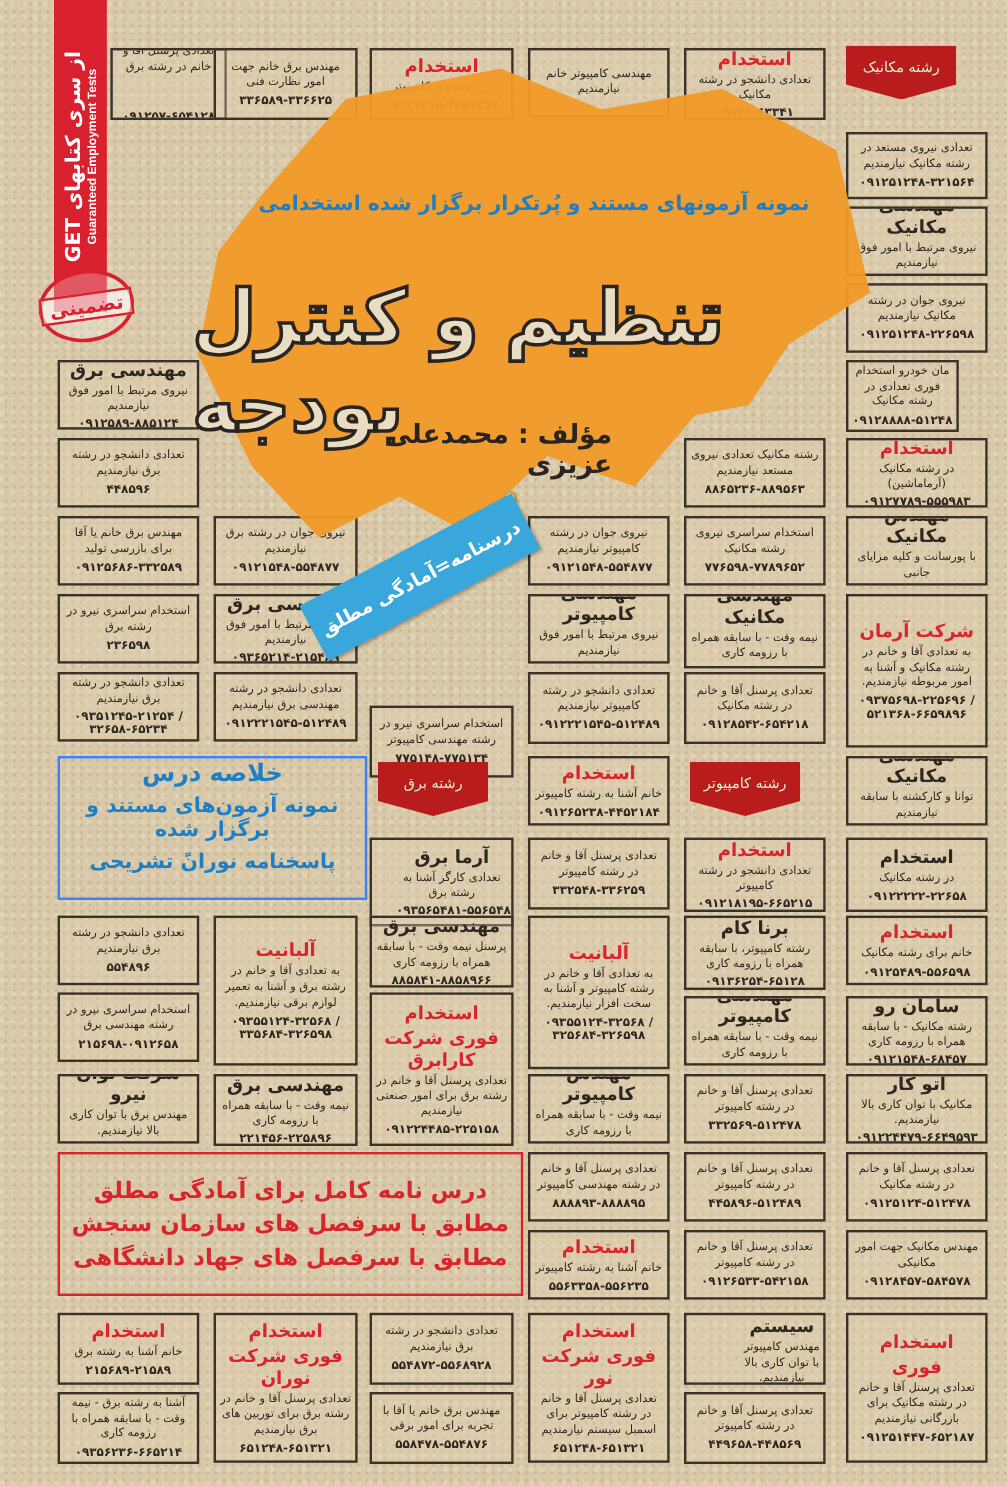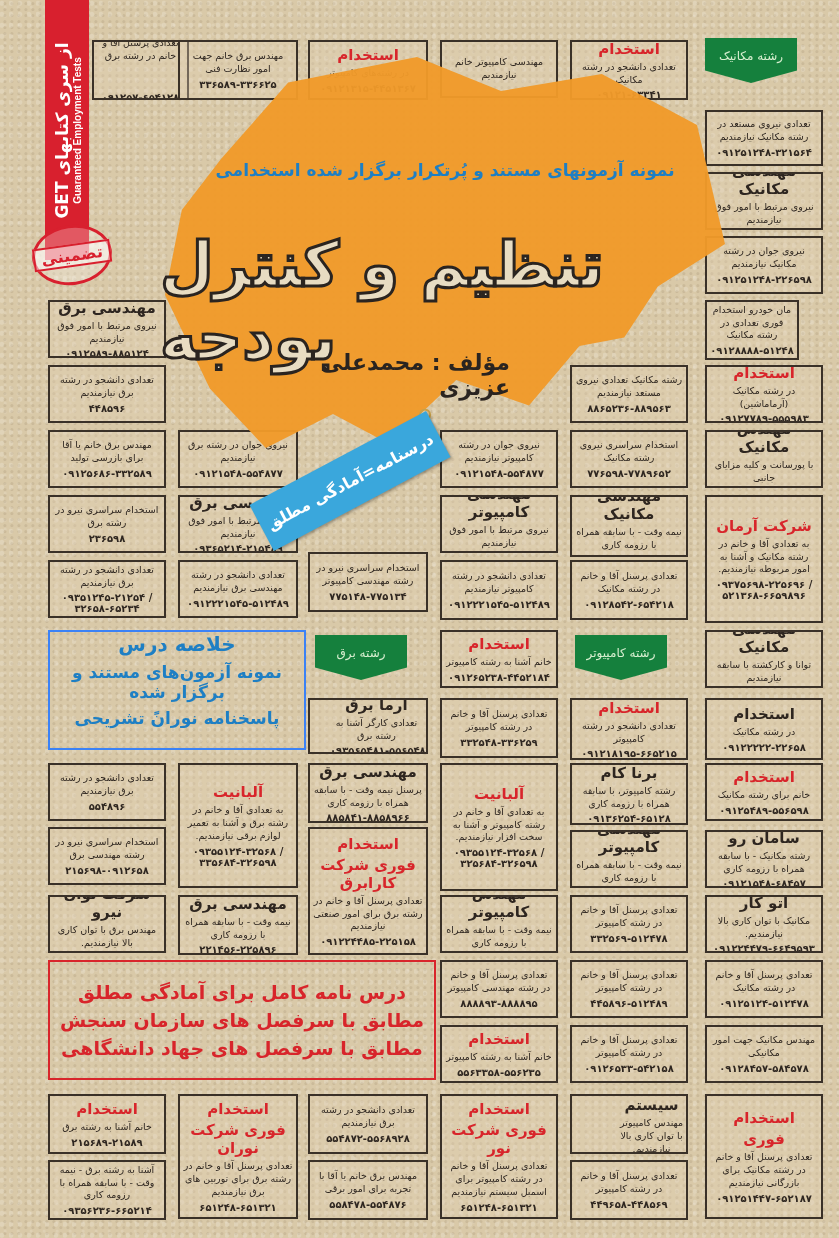--- a/index.html
+++ b/index.html
@@ -41,21 +41,21 @@
     text-align: center; color: #2e2620; padding: 4px 3px;
     display: flex; flex-direction: column; justify-content: center; gap: 3px;
     overflow: hidden;
   }
   .ad .h { font-size: 15px; font-weight: bold; color: #2e2620; }
   .ad .h.red { color: #d8252b; }
   .ad .t { font-size: 9.5px; line-height: 1.35; }
   .ad .p { font-size: 10px; font-weight: bold; letter-spacing: 0.5px; direction: ltr; }
 
   .section-tag {
-    position: absolute; width: 92px; height: 45px; background: #15803d;
+    position: absolute; width: 92px; height: 45px; background: #b91c1c;
     color: #d8efd0; font-size: 12px; display: flex; align-items: center; justify-content: center;
     clip-path: polygon(0 0, 100% 0, 100% 72%, 50% 100%, 0 72%);
     padding-bottom: 10px;
   }
 
   .paint {
     position: absolute; left: 165px; top: 40px; width: 560px; height: 425px;
     background: #f09a2a;
     clip-path: polygon(22% 10%, 45% 4%, 60% 12%, 78% 8%, 95% 20%, 100% 48%, 88% 58%, 82% 70%, 74% 72%, 65% 86%, 52% 80%, 40% 95%, 30% 88%, 18% 96%, 8% 82%, 0% 60%, 3% 40%, 10% 28%);
     opacity: 0.96;
@@ -215,35 +215,35 @@
       <div class="p">۰۹۳۶۵۲۱۴-۲۱۵۴۸۹</div>
     </div>
     <div class="ad" style="left: 178px; top: 430px; width: 120px; height: 58px;">
       <div class="t">نیروی جوان در رشته برق نیازمندیم</div>
       <div class="p">۰۹۱۲۱۵۴۸-۵۵۴۸۷۷</div>
     </div>
     <div class="ad" style="left: 178px; top: 560px; width: 120px; height: 58px;">
       <div class="t">تعدادی دانشجو در رشته مهندسی برق نیازمندیم</div>
       <div class="p">۰۹۱۲۲۲۱۵۴۵-۵۱۲۴۸۹</div>
     </div>
-    <div class="ad" style="left: 308px; top: 552px; width: 120px; height: 60px;">
+    <div class="ad" style="left: 308px; top: 588px; width: 120px; height: 60px;">
       <div class="t">استخدام سراسری نیرو در رشته مهندسی کامپیوتر</div>
       <div class="p">۷۷۵۱۴۸-۷۷۵۱۳۴</div>
     </div>
     <div class="ad" style="left: 440px; top: 630px; width: 118px; height: 58px;">
       <div class="h red">استخدام</div>
       <div class="t">خانم آشنا به رشته کامپیوتر</div>
       <div class="p">۰۹۱۲۶۵۲۳۸-۴۴۵۲۱۸۴</div>
     </div>
     <div class="ad" style="left: 705px; top: 630px; width: 118px; height: 58px;">
       <div class="h">مهندسی مکانیک</div>
       <div class="t">توانا و کارکشته با سابقه نیازمندیم</div>
       <div class="p">۰۹۳۳۶۹۵۸۷-۵۲۳۵۹</div>
     </div>
-    <div class="ad" style="left: 308px; top: 698px; width: 120px; height: 56px; padding-left: 20px;">
+    <div class="ad" style="left: 308px; top: 698px; width: 120px; height: 74px; padding-left: 20px;">
       <div class="h">آرما برق</div>
       <div class="t">تعدادی کارگر آشنا به رشته برق</div>
       <div class="p">۰۹۳۵۶۵۴۸۱-۵۵۶۵۴۸</div>
     </div>
     <div class="ad" style="left: 440px; top: 698px; width: 118px; height: 60px;">
       <div class="t">تعدادی پرسنل آقا و خانم در رشته کامپیوتر</div>
       <div class="p">۳۳۲۵۴۸-۳۳۶۲۵۹</div>
     </div>
     <div class="ad" style="left: 570px; top: 698px; width: 118px; height: 62px;">
       <div class="h red">استخدام</div>

